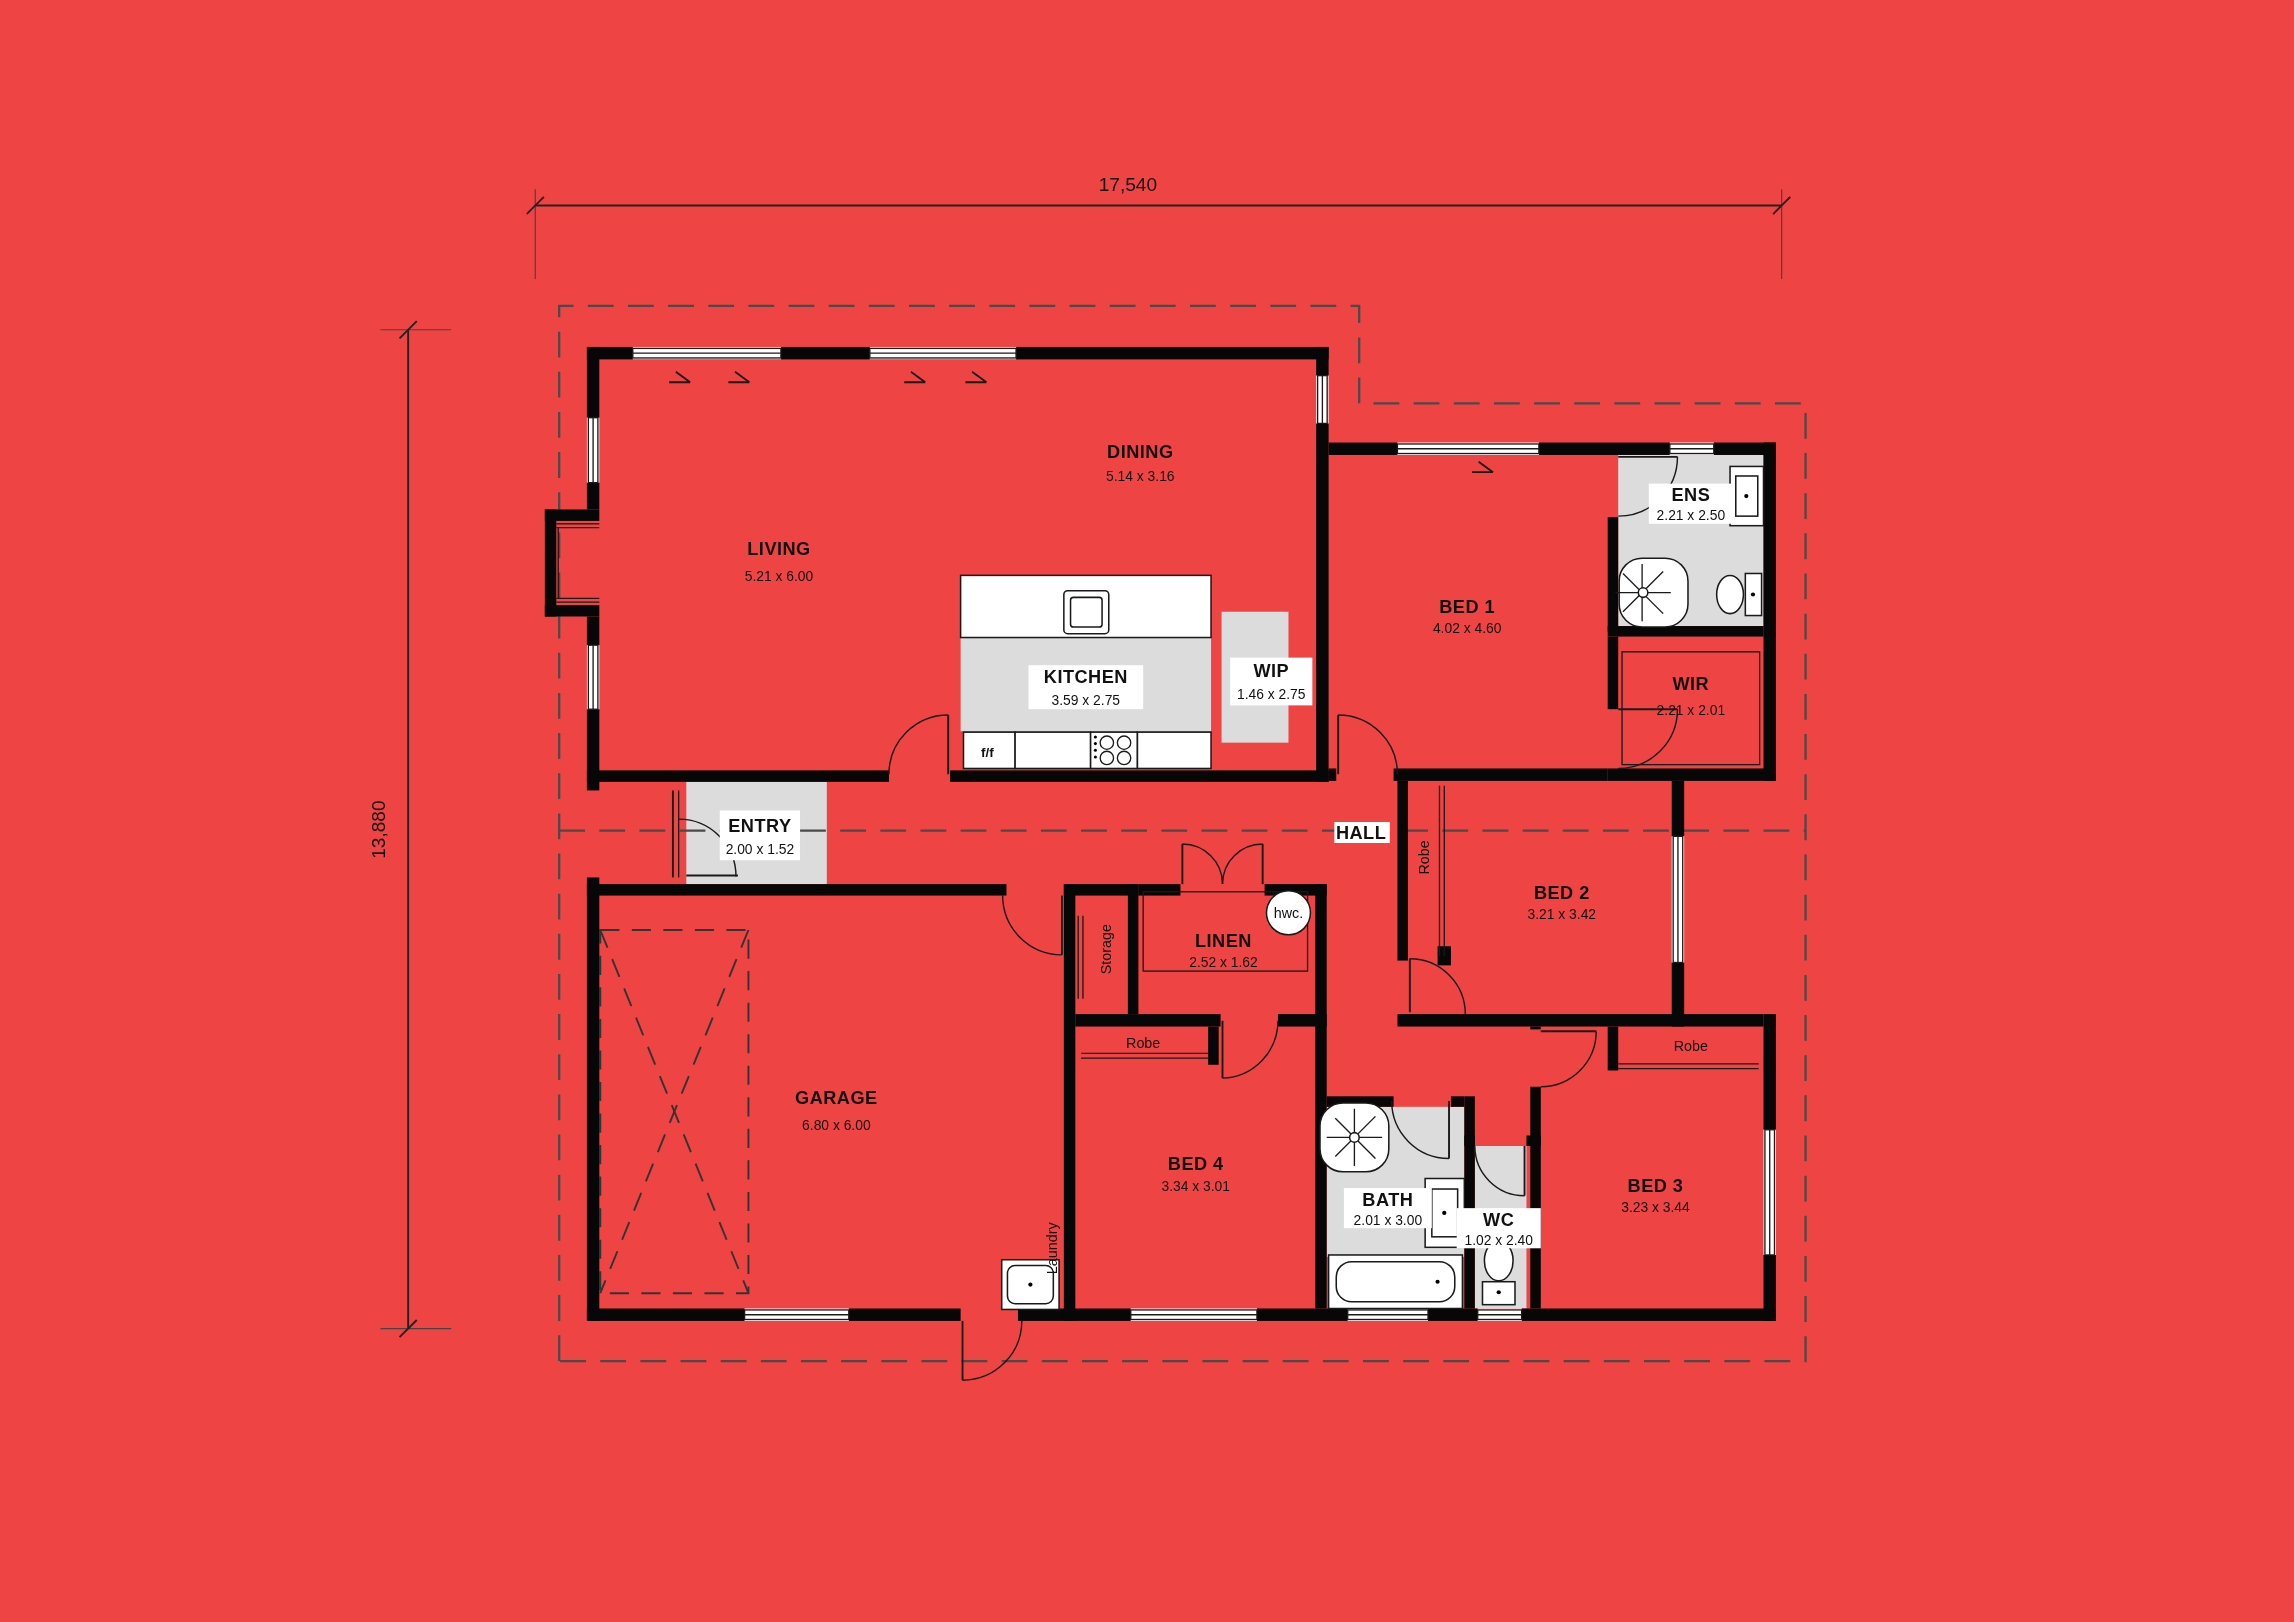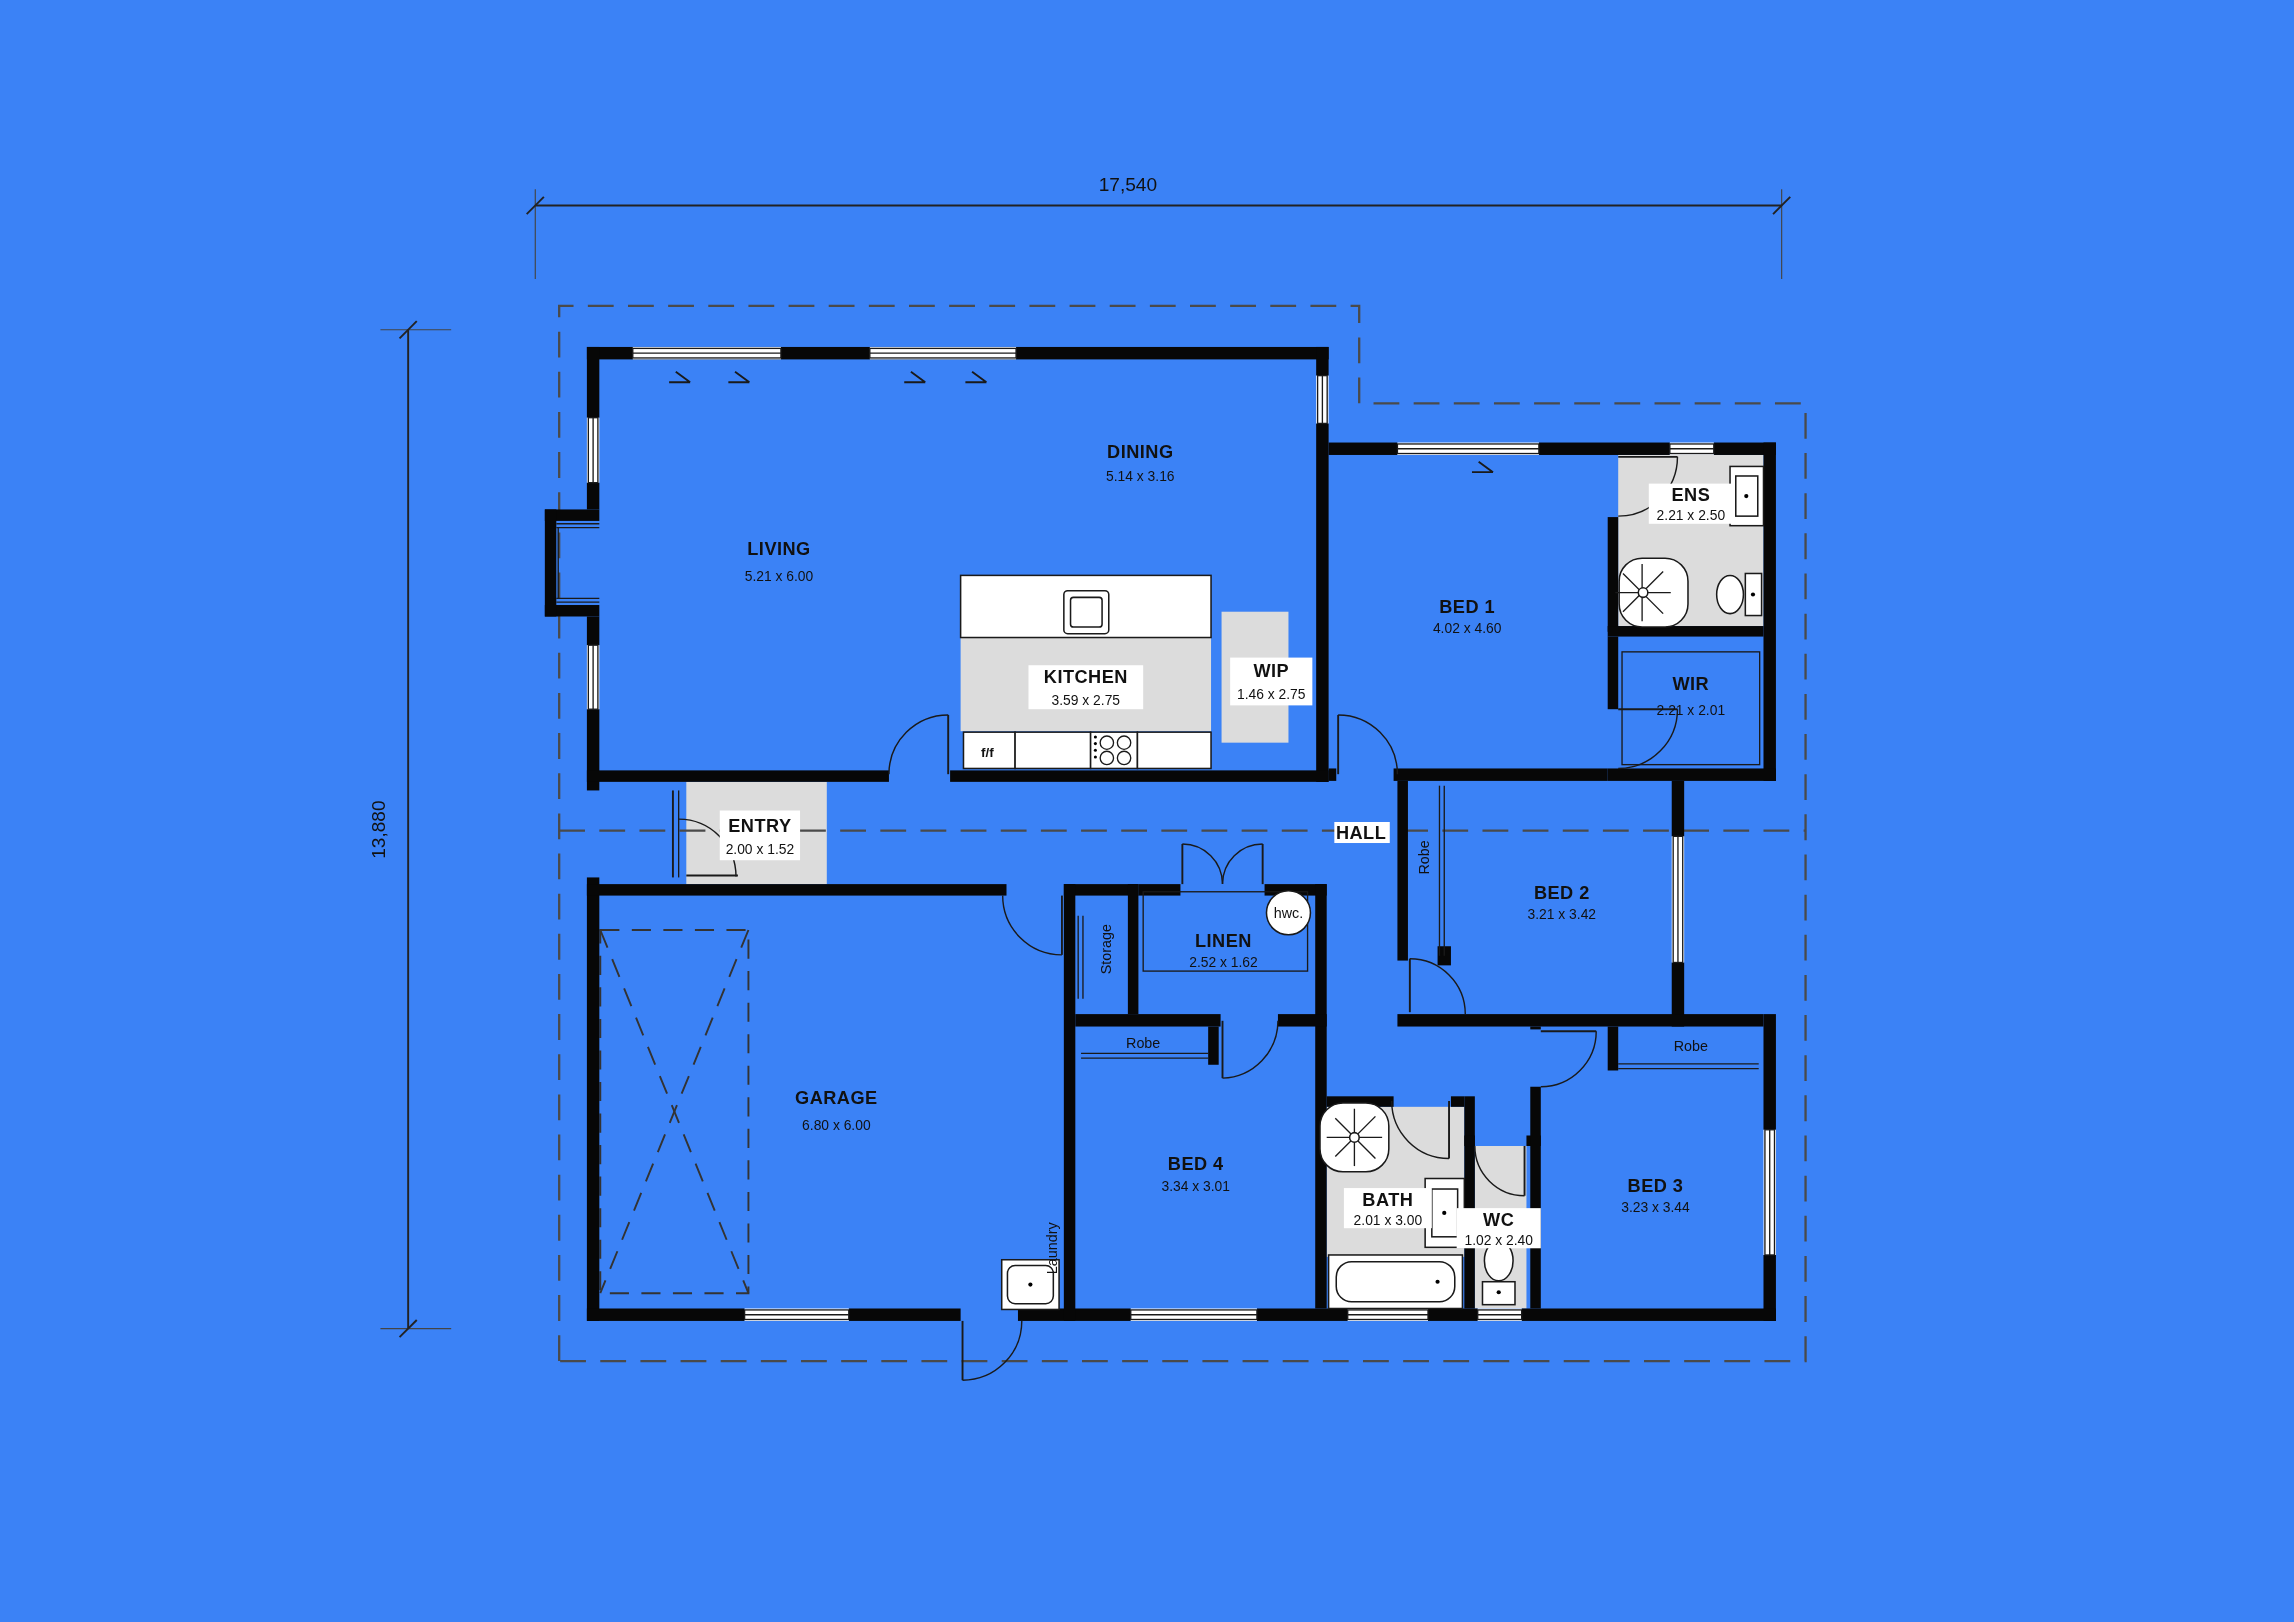--- a/index.html
+++ b/index.html
@@ -1,16 +1,16 @@
 <!DOCTYPE html>
 <html><head>
 <meta charset="utf-8">
 <style>
   html,body{margin:0;padding:0;background:#fff;}
-  .canvas{position:relative;width:2294px;height:1622px;background:#3b82f6;overflow:hidden;}
+  .canvas{position:relative;width:2294px;height:1622px;background:#ef4444;overflow:hidden;}
   svg{position:absolute;left:0;top:0;}
   svg text{font-family:"Liberation Sans","DejaVu Sans",sans-serif;fill:#111;}
   .rl{font-size:19px;font-weight:bold;letter-spacing:.5px;}
   .rd{font-size:14.5px;}
   .sm{font-size:15px;}
   .smb{font-size:14px;font-weight:bold;}
   .dim{font-size:20px;}
   .wall{fill:#070707;}
   .gray{fill:#dcdcdc;}
   .thin{stroke:#1a1a1a;stroke-width:1.4;fill:none;}

